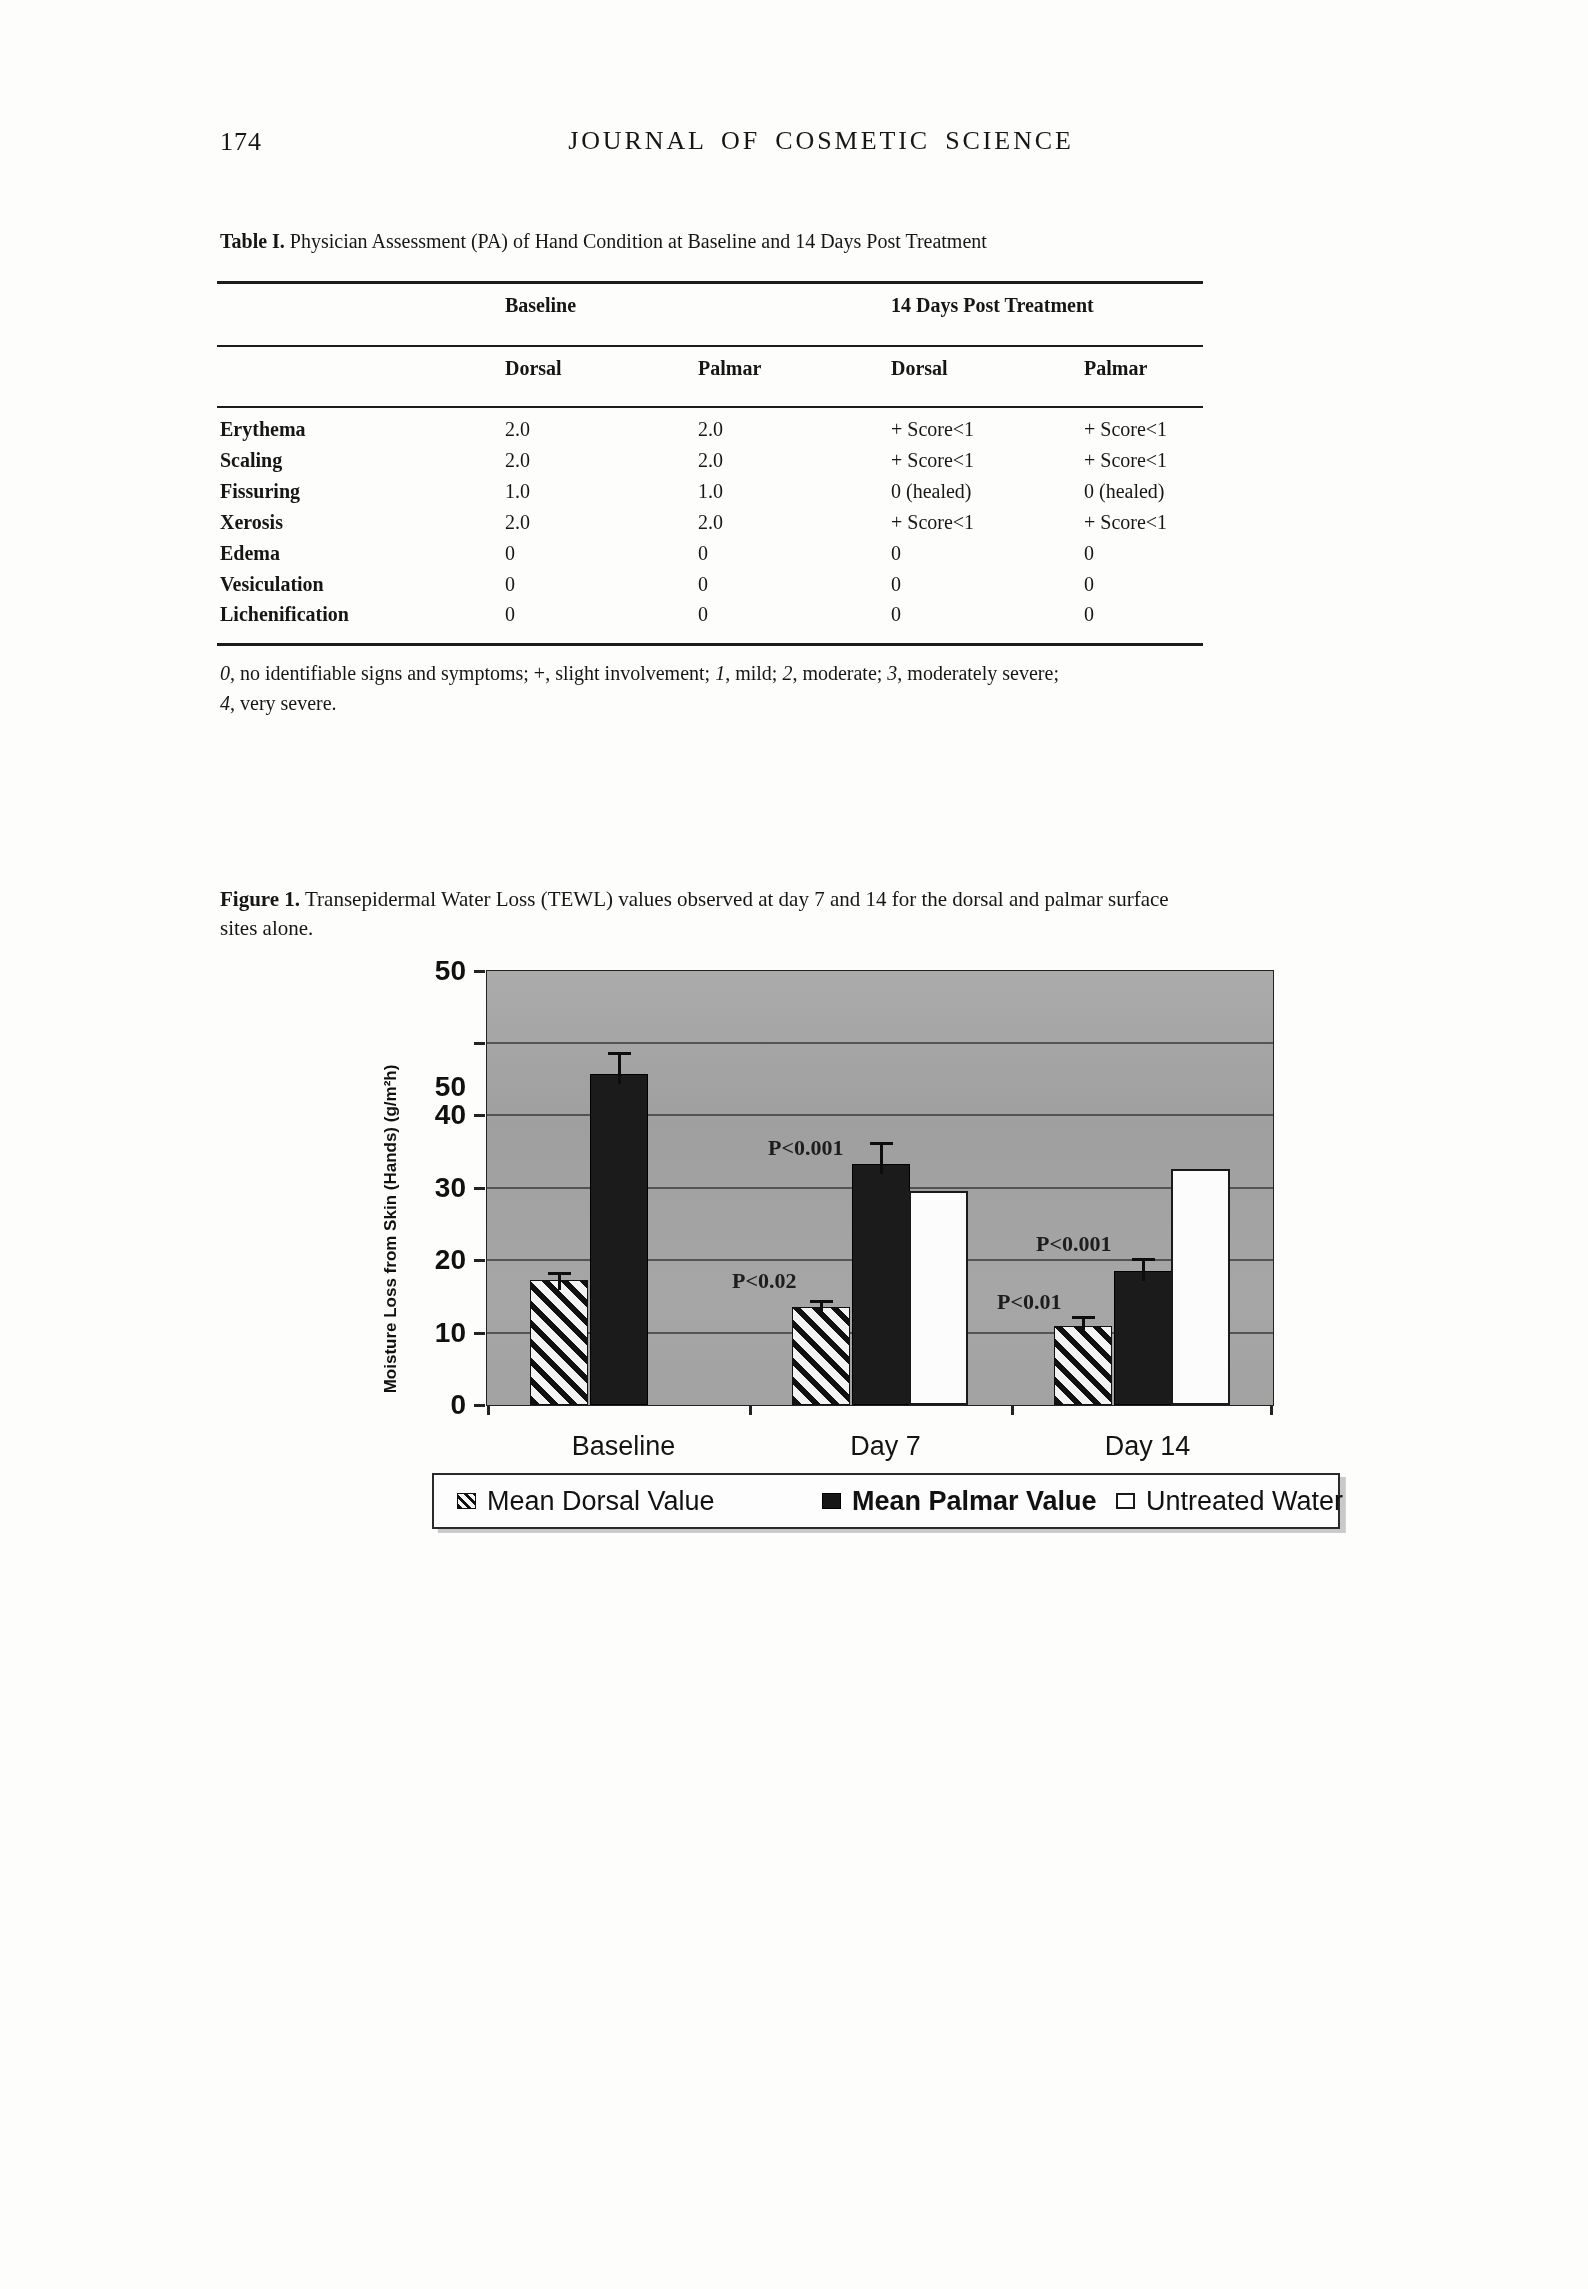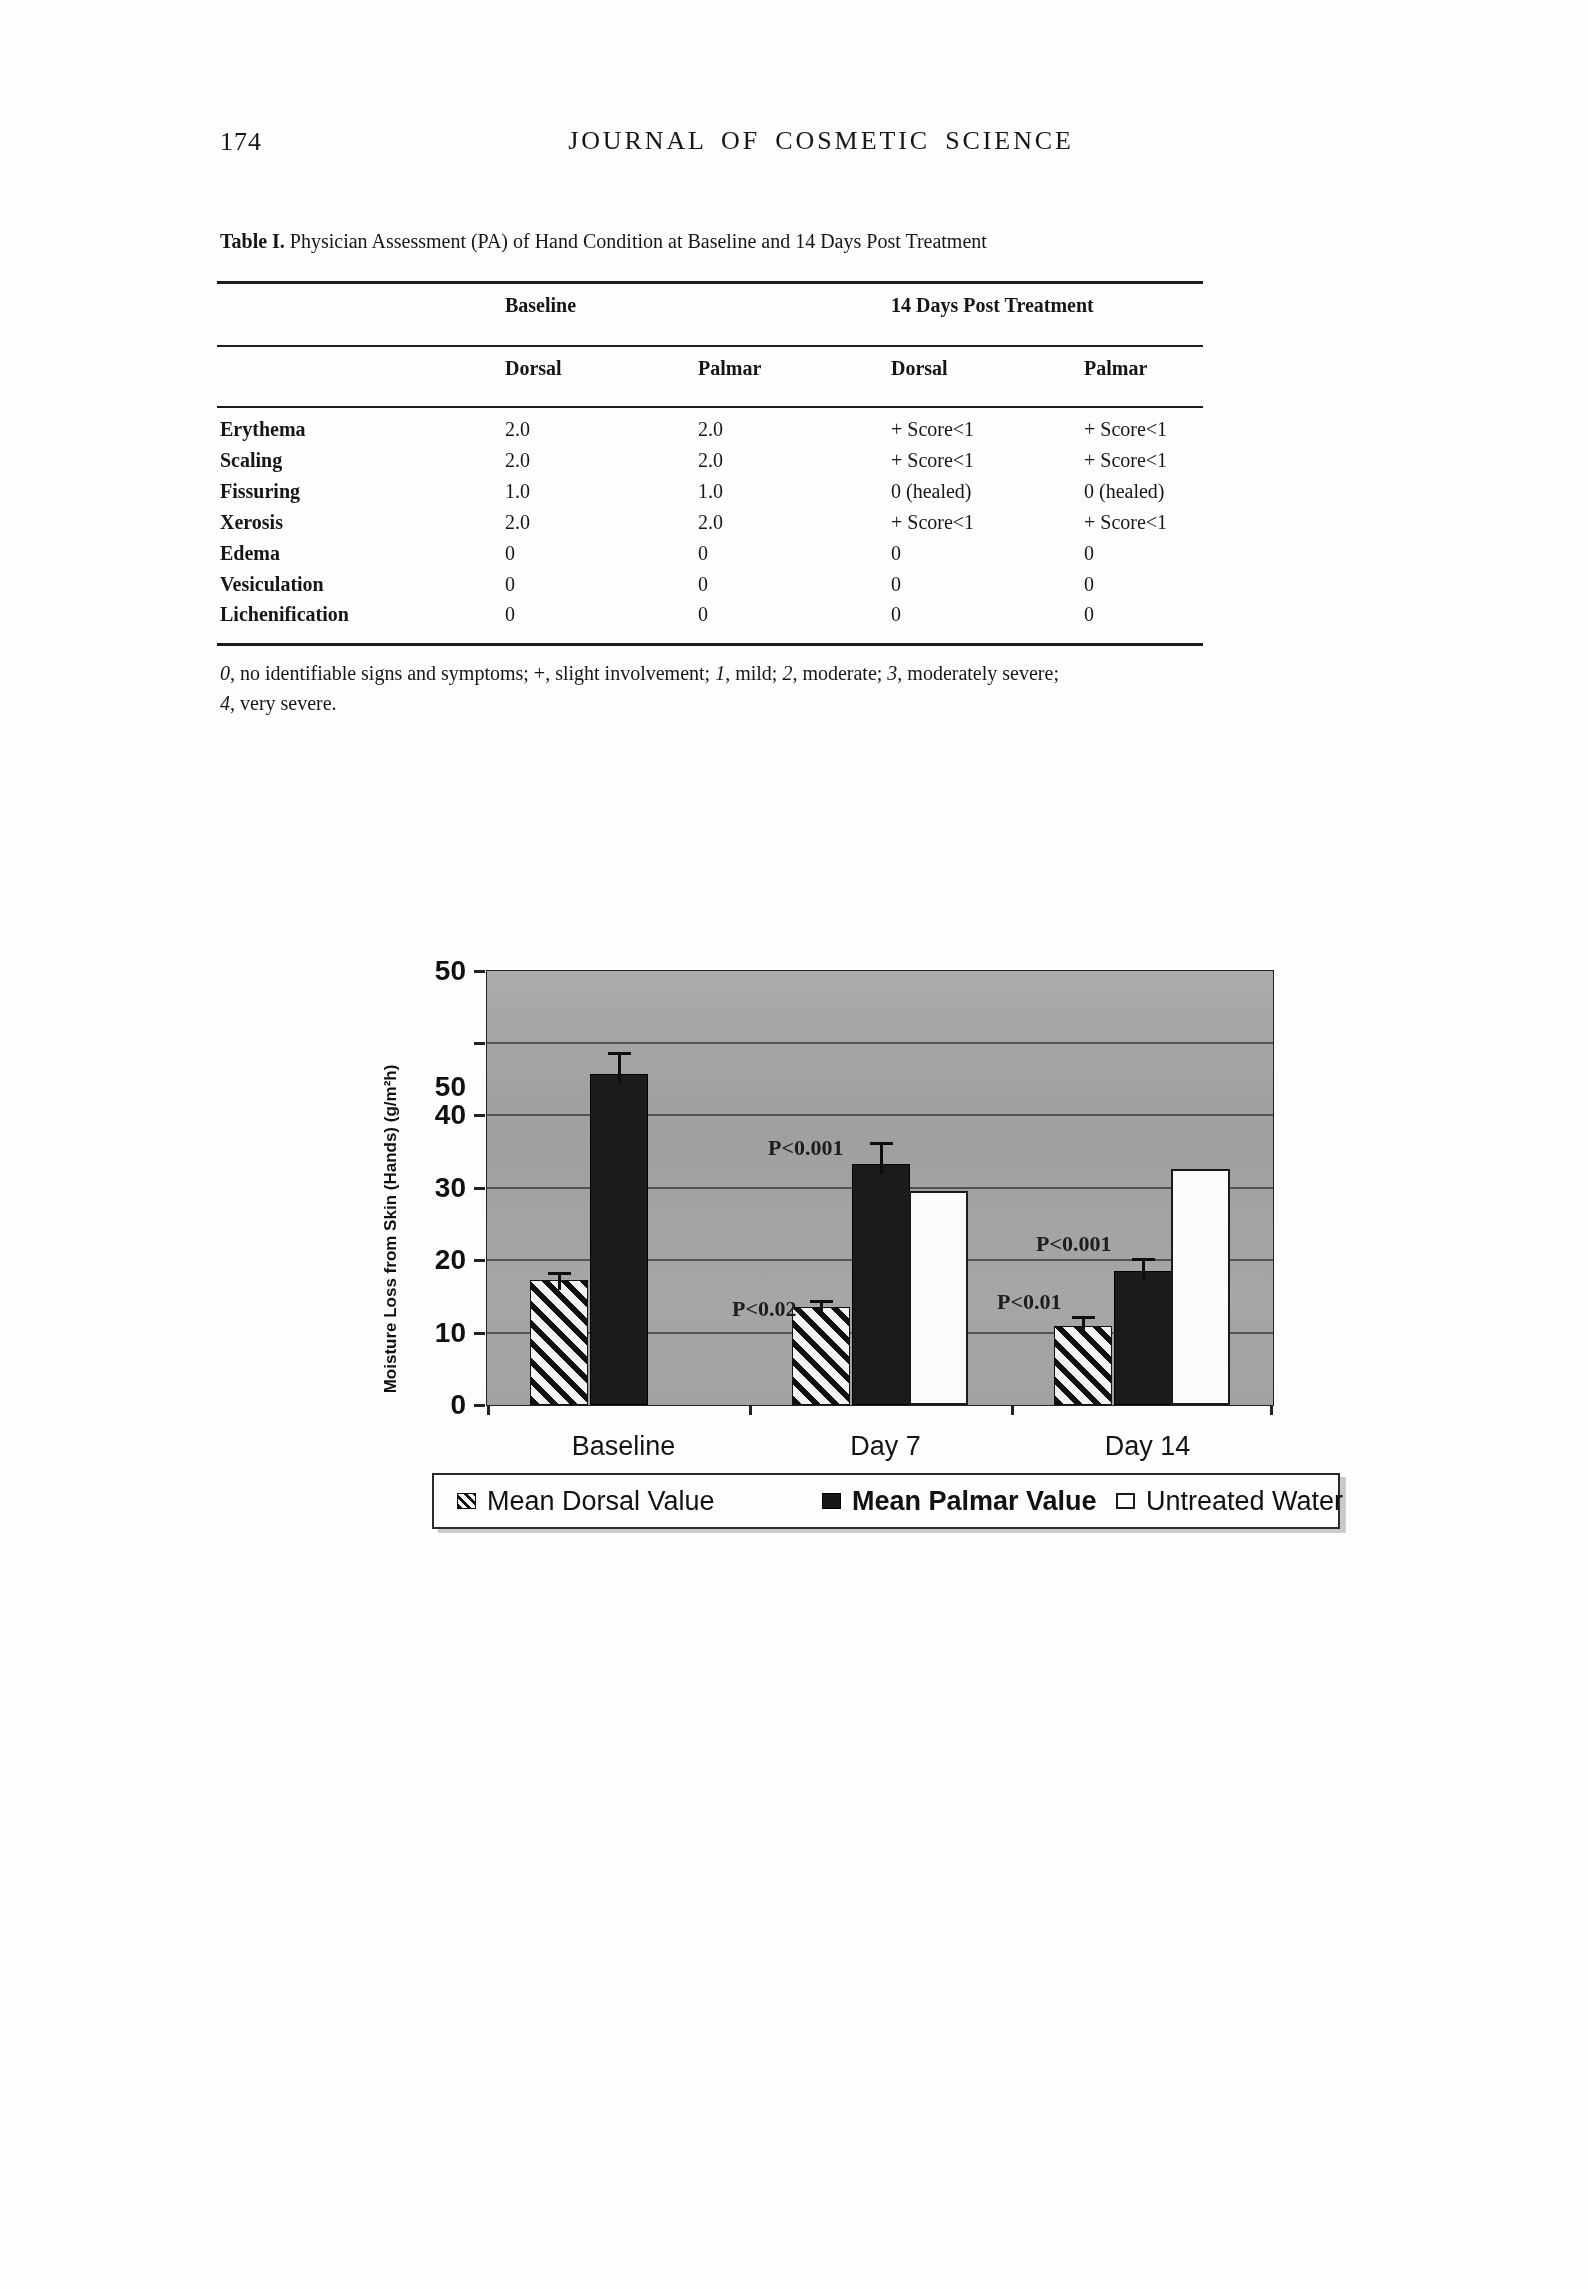--- a/index.html
+++ b/index.html
@@ -141,20 +141,25 @@
     <div class="abs tcell" style="left:698px;top:603px;">0</div>
     <div class="abs tcell" style="left:891px;top:603px;">0</div>
     <div class="abs tcell" style="left:1084px;top:603px;">0</div>
   </div>
 
   <div id="table-footnote" class="abs serif">
     <span class="it">0</span><span>, no identifiable signs and symptoms; +, slight involvement; </span><span class="it">1</span><span>, mild; </span><span class="it">2</span><span>, moderate; </span><span class="it">3</span><span>, moderately severe;</span><br>
     <span class="it">4</span><span>, very severe.</span>
   </div>
 
+  <div id="figure-caption" class="abs serif">
+    <span class="b">Figure 1.</span>
+    <span>Transepidermal Water Loss (TEWL) values observed at day 7 and 14 for the dorsal and palmar surface</span><br>
+    <span>sites alone.</span>
+  </div>
 
   <div id="y-axis-label" class="abs">
     <span>Moisture Loss from Skin (Hands) (g/m²h)</span>
   </div>
 
   <div id="chart" class="abs">
       <div class="abs gridline" style="bottom: 71px;"></div>
       <div class="abs gridline" style="bottom: 144px;"></div>
       <div class="abs gridline" style="bottom: 216px;"></div>
       <div class="abs gridline" style="bottom: 289px;"></div>
@@ -194,21 +199,21 @@
       <div class="abs err-cap" style="left: 383px; top: 171px; width: 23px;"></div>
       <div class="abs bar bar-black" style="left: 627px; width: 58px; height: 134px;"></div>
       <div class="abs err-line" style="left: 655px; top: 287px; height: 23.4px;"></div>
       <div class="abs err-cap" style="left: 645px; top: 287px; width: 23px;"></div>
       <div class="abs bar bar-white" style="left: 422px; width: 59px; height: 214px;"></div>
       <div class="abs bar bar-white" style="left: 684px; width: 59px; height: 236px;"></div>
       <div class="abs cat-label" style="left: 40px; top: 460px; width: 193px;">Baseline</div>
       <div class="abs cat-label" style="left: 302px; top: 460px; width: 193px;">Day 7</div>
       <div class="abs cat-label" style="left: 564px; top: 460px; width: 193px;">Day 14</div>
       <div class="abs annot" style="left: 281px; top: 164px;">P&lt;0.001</div>
-      <div class="abs annot" style="left: 245px; top: 297px; margin-top: 28px;">P&lt;0.02</div>
+      <div class="abs annot" style="left: 245px; top: 297px;">P&lt;0.02</div>
       <div class="abs annot" style="left: 549px; top: 260px;">P&lt;0.001</div>
       <div class="abs annot" style="left: 510px; top: 318px;">P&lt;0.01</div>
     </div>
 
   <div id="legend" class="abs">
     <div class="legend-entry" style="left:23px;">
       <span class="sw sw-hatched"></span>
       <span class="legend-label">Mean Dorsal Value</span>
     </div>
     <div class="legend-entry" style="left:388px;font-weight:bold;">

